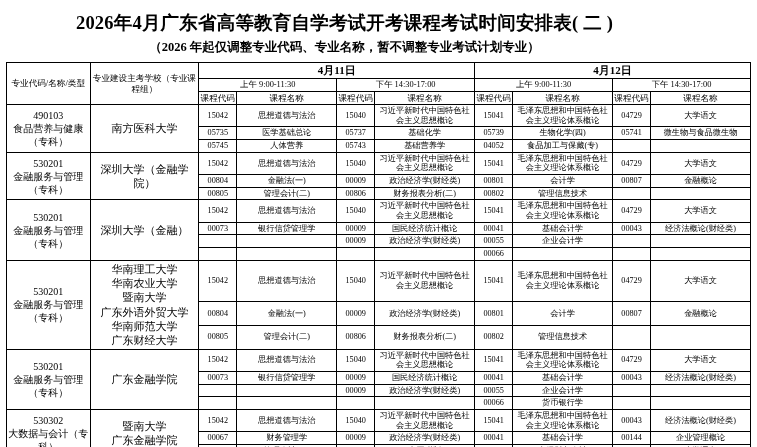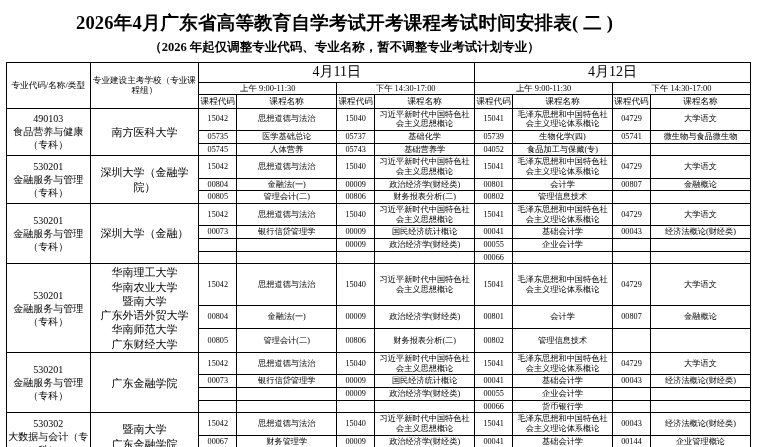--- a/index.html
+++ b/index.html
@@ -39,21 +39,21 @@
     vertical-align:middle;
     padding:1px 1px;
     font-weight:normal;
     word-break:break-all;
   }
   .hdr{font-size:8.6px;}
   .col-major{width:66px;}
   .col-school{width:86px;}
   .col-code{width:30px;}
   .col-name{width:79px;}
-  .day-hdr{font-size:14px;font-weight:normal;}
+  .day-hdr{font-size:11px;font-weight:bold;}
   .slot-hdr{font-size:8.4px;}
   .major-cell{font-size:10px;line-height:1.3;}
   .school-cell{font-size:11px;line-height:1.3;}
 </style>
 </head>
 <body>
 
 <div class="page">
 
   <div class="title">2026年4月广东省高等教育自学考试开考课程考试时间安排表( 二 )</div>

